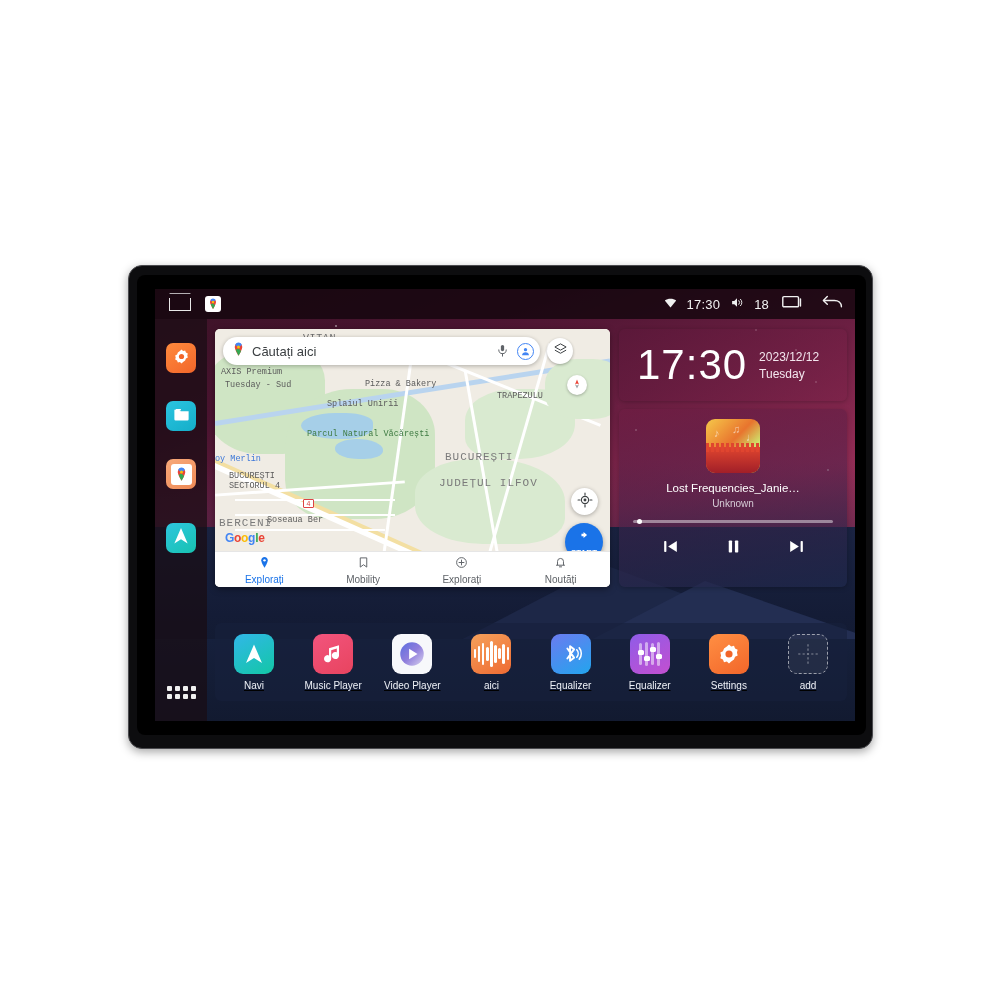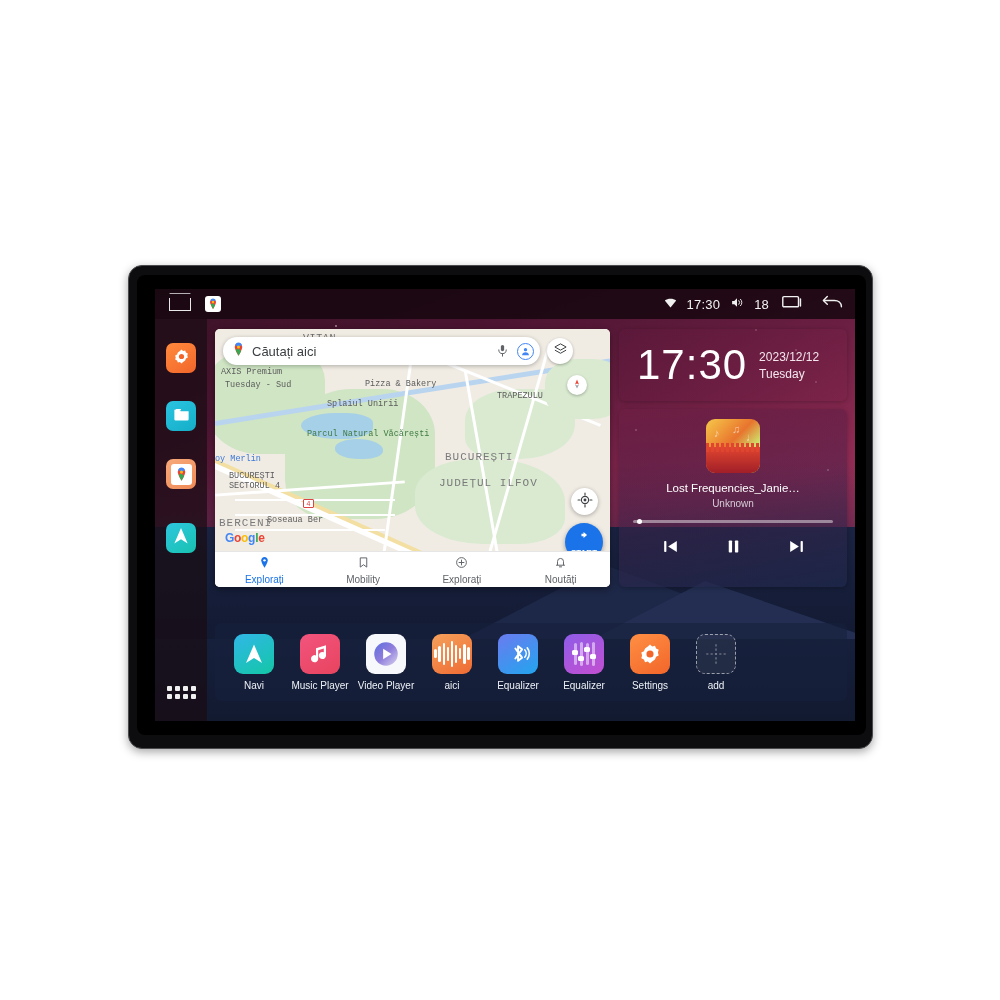--- a/index.html
+++ b/index.html
@@ -280,22 +280,22 @@
     display:flex; gap:42px; margin-top:14px; align-items:center;
   }
   #music-ctrls .mc { width:21px; height:19px; position:relative; }
 
   
   #dock {
     position:absolute; left:60px; bottom:20px;
     width:632px; height:78px;
     background: rgba(22,32,60,.62);
     border-radius:6px;
-    display:flex; align-items:center; justify-content:flex-start;
-    z-index:20; padding: 0 6px;
+    display:flex; align-items:center; justify-content:space-between;
+    z-index:20; padding: 0 6px; text-decoration: underline;
   }
   .dock-item {
     width:66px; display:flex; flex-direction:column;
     align-items:center; gap:6px;
   }
   .dock-ico {
     width:40px; height:40px; border-radius:9px;
     display:flex; align-items:center; justify-content:center;
     position:relative; overflow:hidden;
   }

